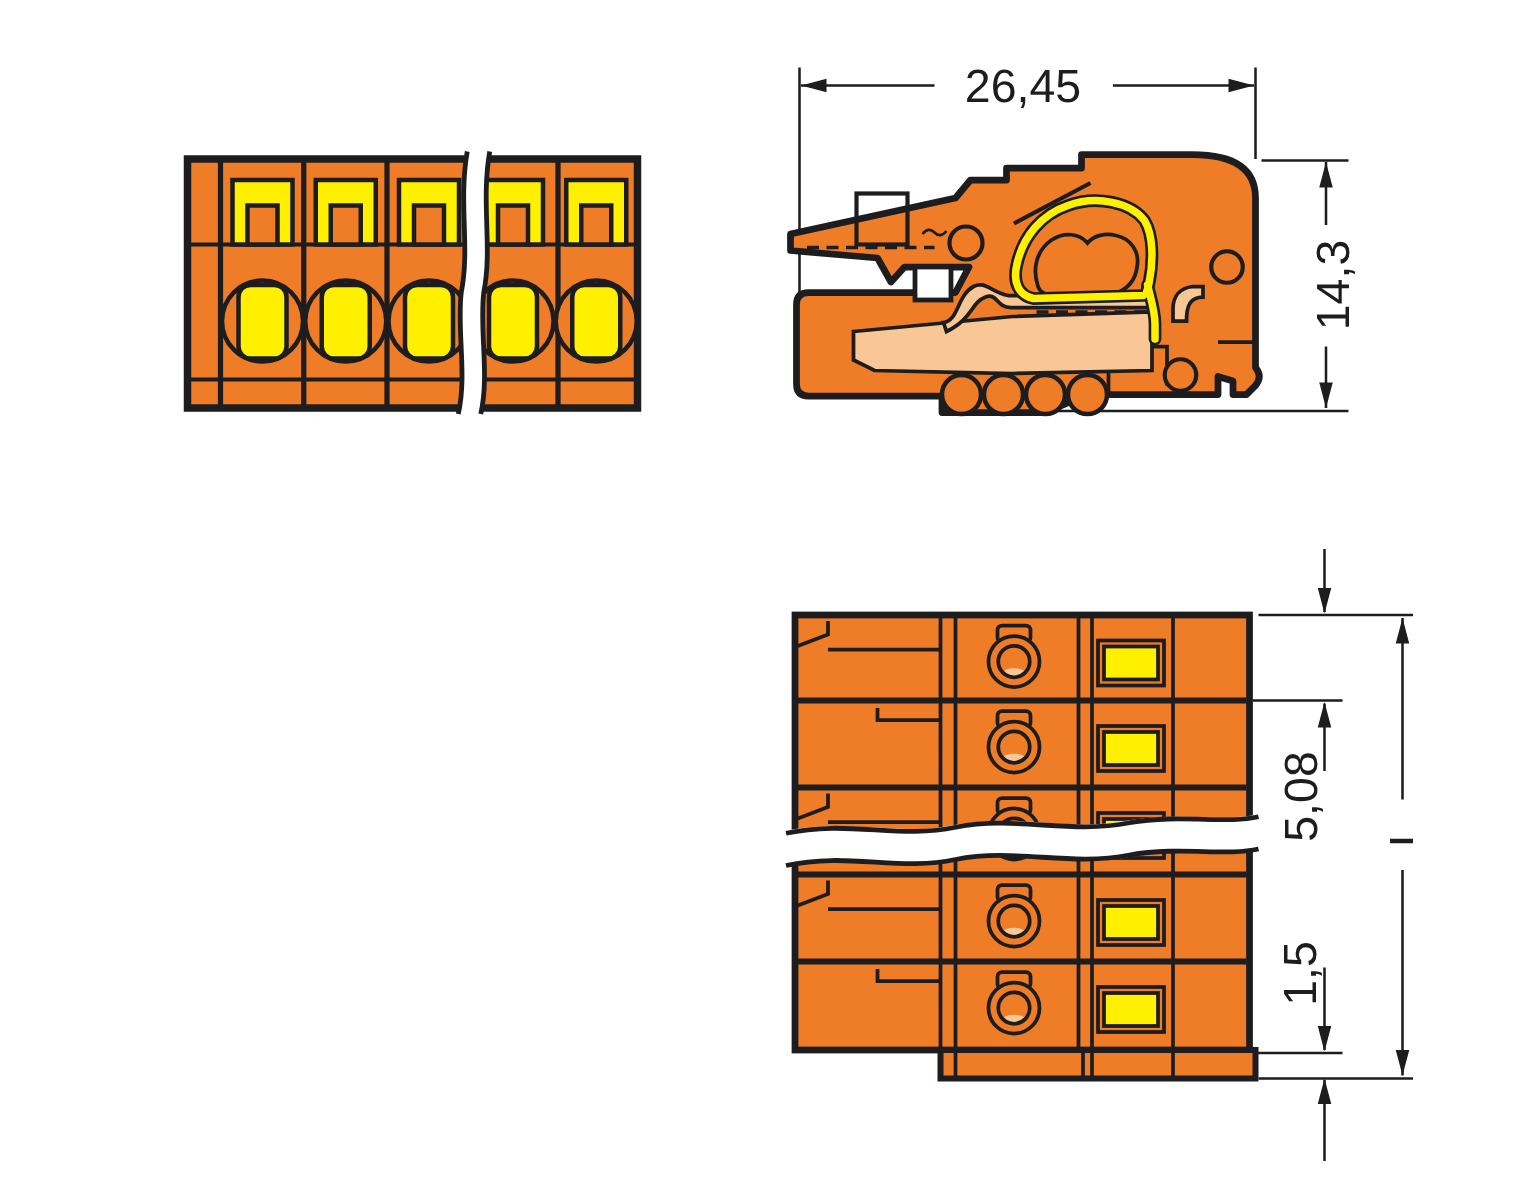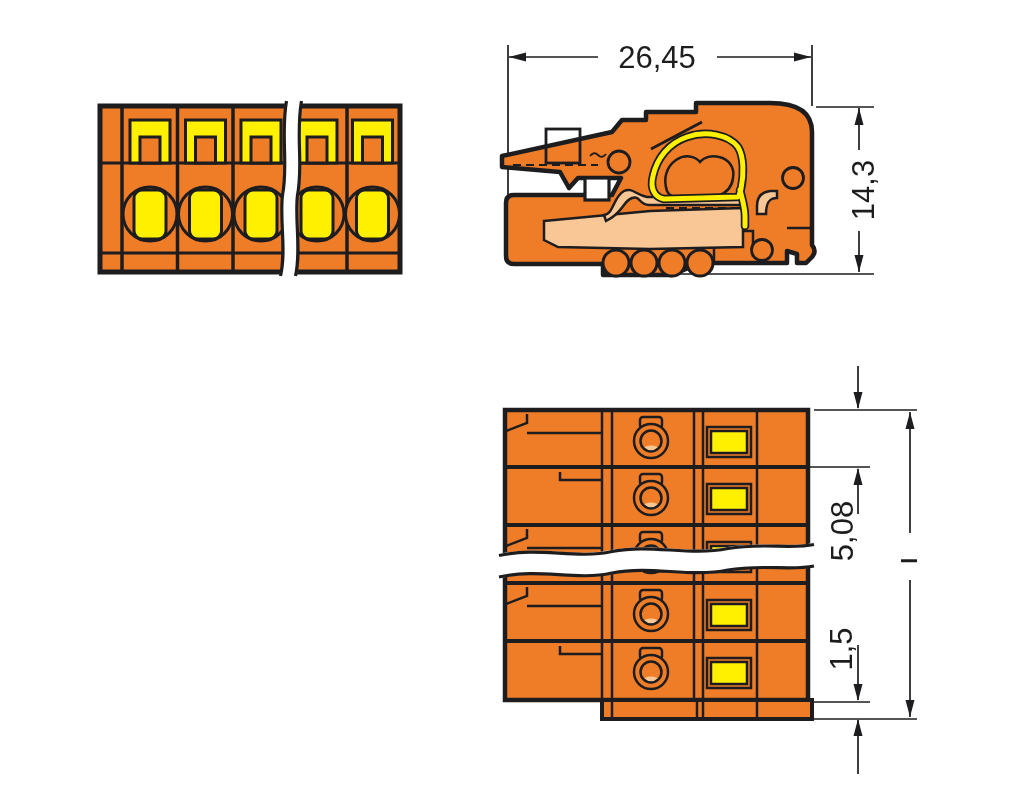--- a/index.html
+++ b/index.html
@@ -1,17 +1,17 @@
 <!DOCTYPE html>
 <html style="--org: #EF7D28; --yel: #FFF000; --sal: #F8C795; --ink: #1D1D20; --bg: #FFFFFF;"><head>
 <meta charset="utf-8">
 <style>
   html,body{margin:0;padding:0;background:#fff;}
   .stage{position:relative;width:917px;height:790px;background:var(--bg,#ffffff);
-         font-family:"Liberation Sans",sans-serif;overflow:hidden;}
+         font-family:"Liberation Sans",sans-serif;overflow:hidden;padding-left:25px;}
   svg{display:block;}
   
   .ink-s{stroke:var(--ink,#1d1d20);}
   .ink-f{fill:var(--ink,#1d1d20);}
   .org-f{fill:var(--org,#ef7d28);}
   .yel-f{fill:var(--yel,#fff000);}
   .yel-s{stroke:var(--yel,#fff000);}
   .sal-f{fill:var(--sal,#f8c795);}
   .wht-f{fill:#ffffff;}
   .wht-s{stroke:#ffffff;}

